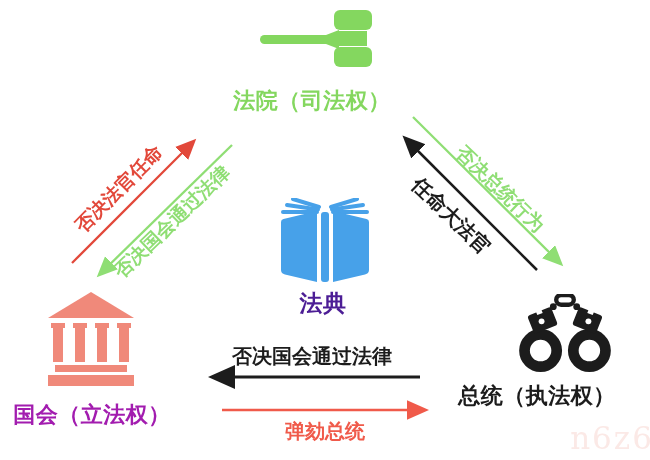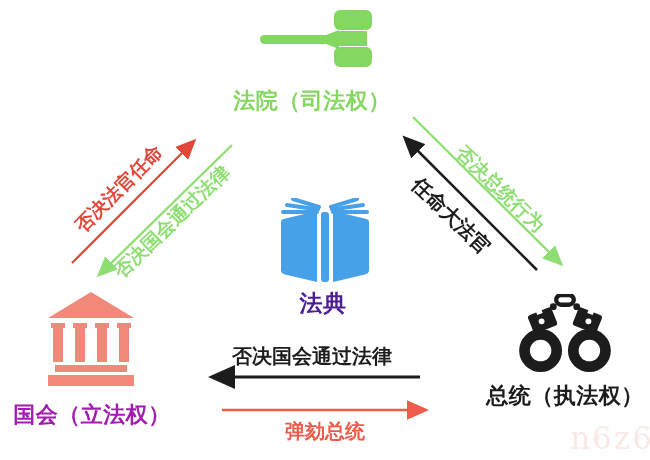--- a/index.html
+++ b/index.html
@@ -115,21 +115,21 @@
           <rect x="70" y="12" width="6" height="8" fill="#ffffff"></rect>
         </g>
       <circle cx="26" cy="28" r="3" fill="#ffffff"></circle>
       <circle cx="74" cy="28" r="3" fill="#ffffff"></circle>
       <circle cx="38" cy="13" r="3.5"></circle>
       <circle cx="62" cy="13" r="3.5"></circle>
       <rect x="41" y="1" width="18" height="10" rx="5" fill="none" stroke-width="4.5" stroke="#1C1C1C"></rect>
     </g>
   </svg>
 
-  <div class="node-label big" style="left: 565px; top: 396px; color: rgb(28, 28, 28);">总统（执法权）</div>
+  <div class="node-label big" style="left: 537px; top: 396px; color: rgb(28, 28, 28);">总统（执法权）</div>
 
   <div class="edge-label rot" style="left: 119px; top: 189px; transform: translate(-50%, -50%) rotate(-45deg); color: rgb(226, 72, 58);">否决法官任命</div>
 
   <div class="edge-label rot" style="left: 172px; top: 222px; transform: translate(-50%, -50%) rotate(-44deg); color: rgb(143, 222, 116);">否决国会通过法律</div>
 
   <div class="edge-label rot" style="left: 500px; top: 189px; transform: translate(-50%, -50%) rotate(44deg); color: rgb(143, 222, 116);">否决总统行为</div>
 
   <div class="edge-label rot" style="left: 451px; top: 216px; transform: translate(-50%, -50%) rotate(44deg); font-size: 20px; color: rgb(28, 28, 28);">任命大法官</div>
 
   <div class="edge-label" style="left: 312px; top: 356px; transform: translate(-50%, -50%); font-size: 20px; color: rgb(28, 28, 28);">否决国会通过法律</div>

